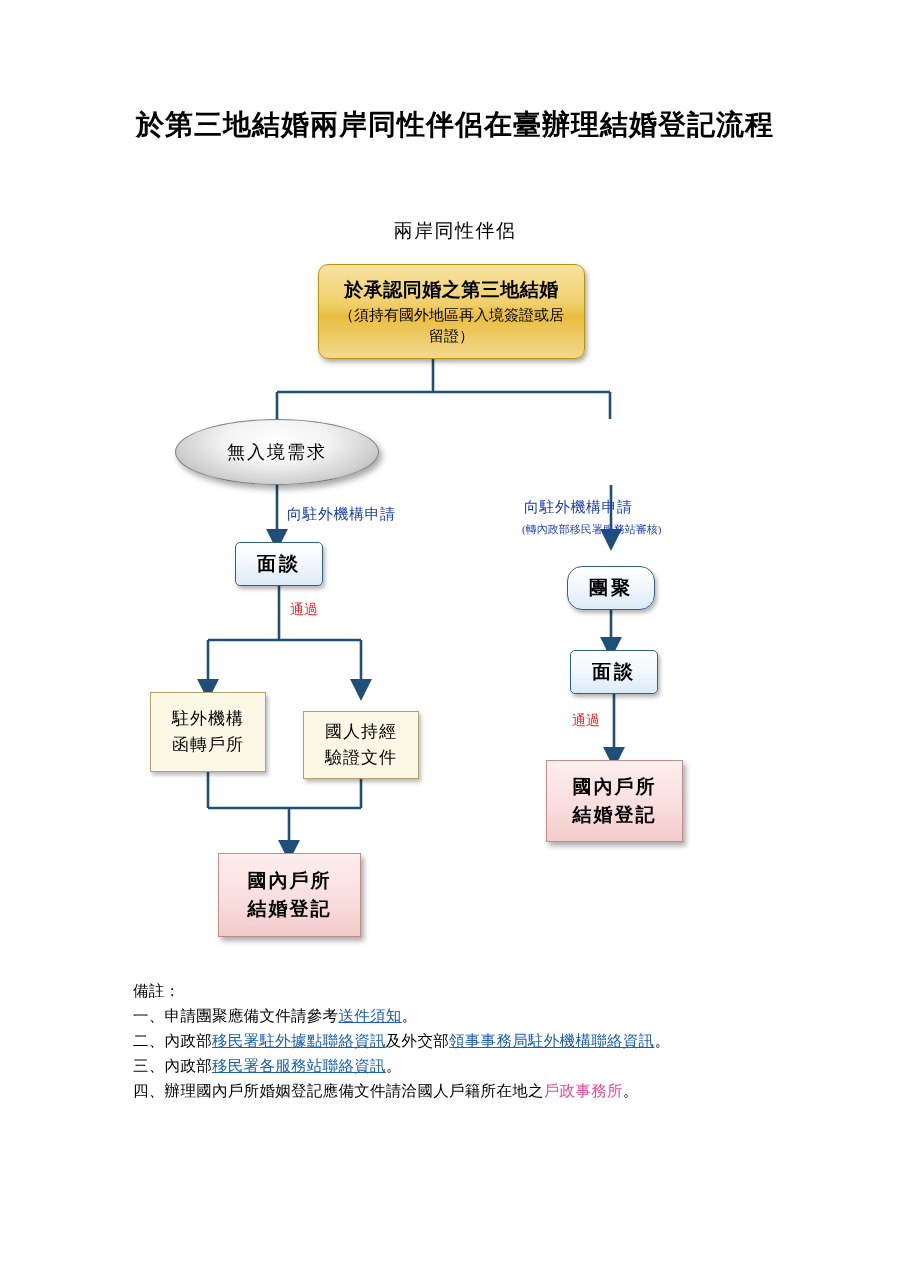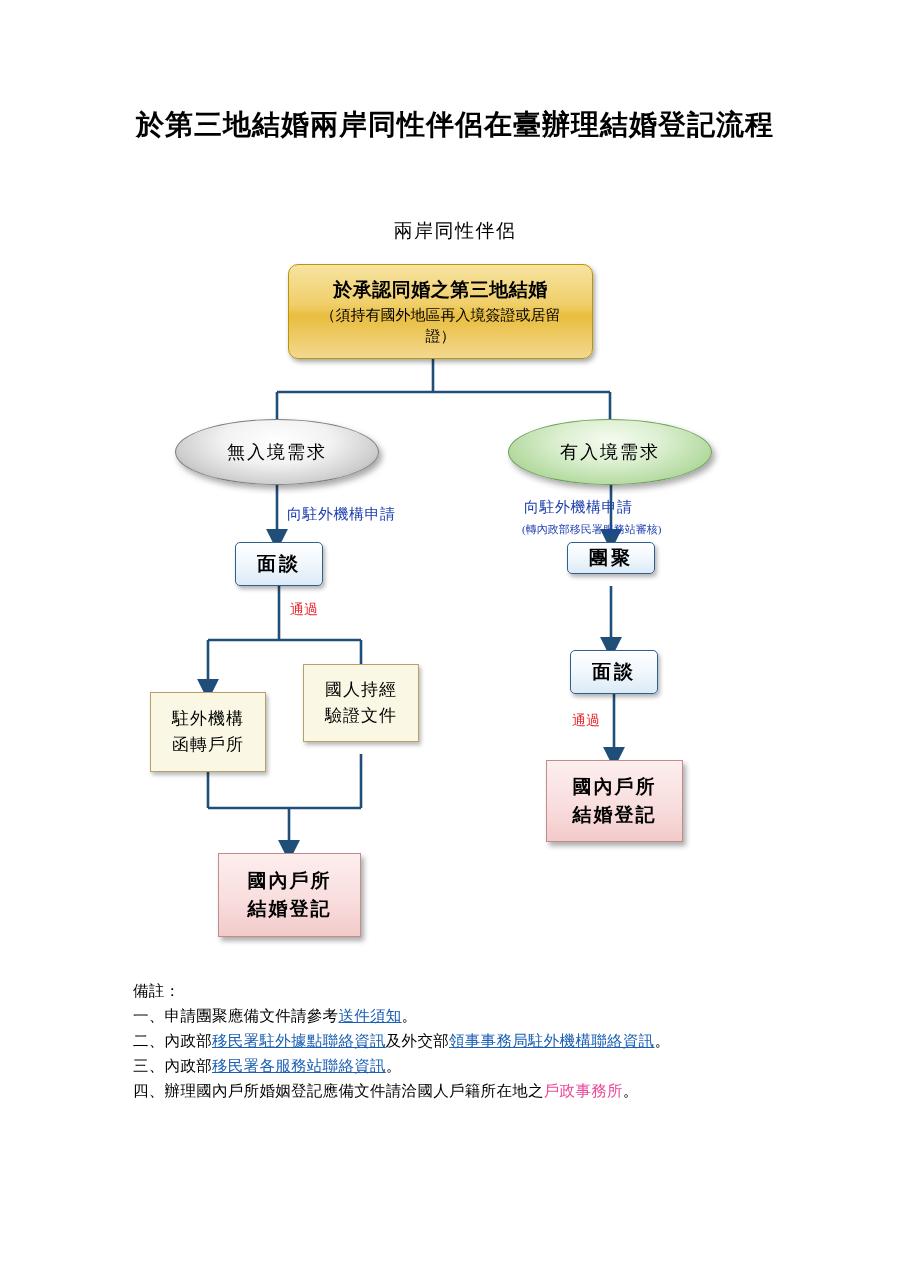--- a/index.html
+++ b/index.html
@@ -54,23 +54,23 @@
     position: absolute;
     box-sizing: border-box;
     display: flex;
     flex-direction: column;
     align-items: center;
     justify-content: center;
     text-align: center;
   }
   
   .gold {
-    left: 288px;
+    left: 318px;
     top: 264px;
-    width: 305px;
+    width: 267px;
     height: 95px;
     border: 1px solid #b8960b;
     border-radius: 10px;
     background: linear-gradient(180deg,#f7e3a1 0%, #f0cf6a 42%, #e9bd3f 55%, #f3d98f 100%);
     box-shadow: 2px 3px 5px rgba(0,0,0,0.35);
   }
   .gold .l1 {
     font-size: 19px;
     font-weight: bold;
     letter-spacing: 0.5px;
@@ -109,33 +109,33 @@
   .bluebox {
     border: 1px solid #2f5f8f;
     border-radius: 5px;
     background: linear-gradient(180deg,#ffffff 0%,#f2f8fd 45%,#dceaf6 100%);
     box-shadow: 2px 3px 4px rgba(0,0,0,0.30);
     font-size: 19px;
     font-weight: bold;
     letter-spacing: 3px;
   }
   .box-interview1 { left: 235px; top: 542px; width: 88px; height: 44px; }
-  .box-reunion    { left: 567px; top: 542px; width: 88px; height: 32px; }
+  .box-reunion    { left: 567px; top: 566px; width: 88px; height: 44px; border-radius: 15px; }
   .box-interview2 { left: 570px; top: 650px; width: 88px; height: 44px; }
   
   .cream {
     border: 1px solid #b3a36a;
     background: #faf8e4;
     box-shadow: 2px 3px 4px rgba(0,0,0,0.28);
     font-size: 17px;
     line-height: 1.55;
     letter-spacing: 1px;
   }
   .box-trans { left: 150px; top: 692px; width: 116px; height: 80px; }
-  .box-doc   { left: 303px; top: 664px; width: 116px; height: 78px; }
+  .box-doc   { left: 303px; top: 711px; width: 116px; height: 68px; }
   
   .pink {
     border: 1px solid #c08d8d;
     border-radius: 0;
     background: linear-gradient(180deg,#fdeeee 0%,#f9dede 55%,#f3caca 100%);
     box-shadow: 3px 4px 5px rgba(0,0,0,0.32);
     font-size: 19px;
     font-weight: bold;
     line-height: 1.5;
     letter-spacing: 2px;
@@ -229,23 +229,20 @@
 
   <div class="node gold">
     <div class="l1">於承認同婚之第三地結婚</div>
     <div class="l2">（須持有國外地區再入境簽證或居留證）</div>
   </div>
 
   <div class="node ellipse ellipse-gray">
     <span>無入境需求</span>
   </div>
 
-  <div class="node ellipse ellipse-green">
-    <span>有入境需求</span>
-  </div>
 
   <div class="node bluebox box-interview1">
     <span>面談</span>
   </div>
 
   <div class="node bluebox box-reunion">
     <span>團聚</span>
   </div>
 
   <div class="node bluebox box-interview2">

